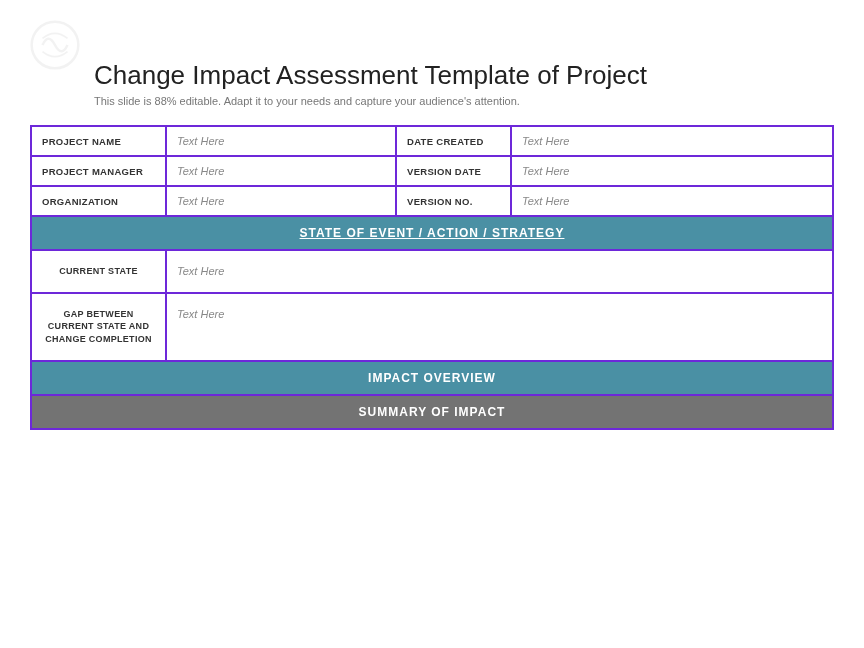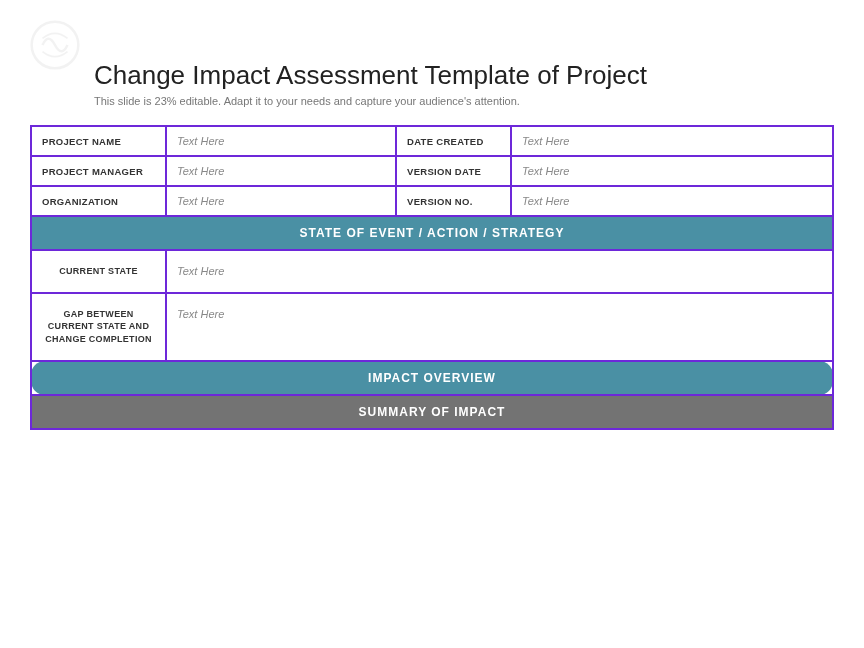--- a/index.html
+++ b/index.html
@@ -102,20 +102,21 @@
     }
     .section-header {
       background: #4a90a4;
       color: white;
       text-align: center;
       font-size: 12px;
       font-weight: 700;
       letter-spacing: 1px;
       text-transform: uppercase;
       padding: 9px 28px;
+      text-decoration: underline;
     }
     .content-label-cell {
       background: #fff;
       font-size: 9px;
       font-weight: 700;
       color: #333;
       text-transform: uppercase;
       padding: 14px 10px;
       width: 135px;
       letter-spacing: 0.3px;
@@ -133,21 +134,20 @@
     }
     .impact-header {
       background: #4a90a4;
       color: white;
       text-align: center;
       font-size: 12px;
       font-weight: 700;
       letter-spacing: 1px;
       text-transform: uppercase;
       padding: 9px 10px;
-      border-radius: 14px;
     }
     .summary-header {
       background: #737373;
       color: white;
       text-align: center;
       font-size: 12px;
       font-weight: 700;
       letter-spacing: 1px;
       text-transform: uppercase;
       padding: 9px 10px;
@@ -160,21 +160,21 @@
 
   <div class="header-area">
     <svg class="header-logo" viewBox="0 0 60 60" fill="none" xmlns="http://www.w3.org/2000/svg">
       <circle cx="30" cy="30" r="28" stroke="#aaa" stroke-width="3" fill="none"></circle>
       <path d="M15 30 Q22 15 30 30 Q38 45 45 30" stroke="#aaa" stroke-width="3" fill="none"></path>
       <path d="M15 22 Q30 10 45 22" stroke="#aaa" stroke-width="2" fill="none"></path>
       <path d="M15 38 Q30 50 45 38" stroke="#aaa" stroke-width="2" fill="none"></path>
     </svg>
     <div class="header-text">
       <div class="main-title">Change Impact Assessment Template of Project</div>
-      <div class="subtitle">This slide is 23% editable. Adapt it to your needs and capture your audience's attention.</div>
+      <div class="subtitle">This slide is 88% editable. Adapt it to your needs and capture your audience's attention.</div>
     </div>
   </div>
 
   <table class="table-container">
     <tbody>
 
       <tr class="info-row">
         <td class="label-cell">PROJECT NAME</td>
         <td class="value-cell">Text Here</td>
         <td class="right-label-cell">DATE CREATED</td>

